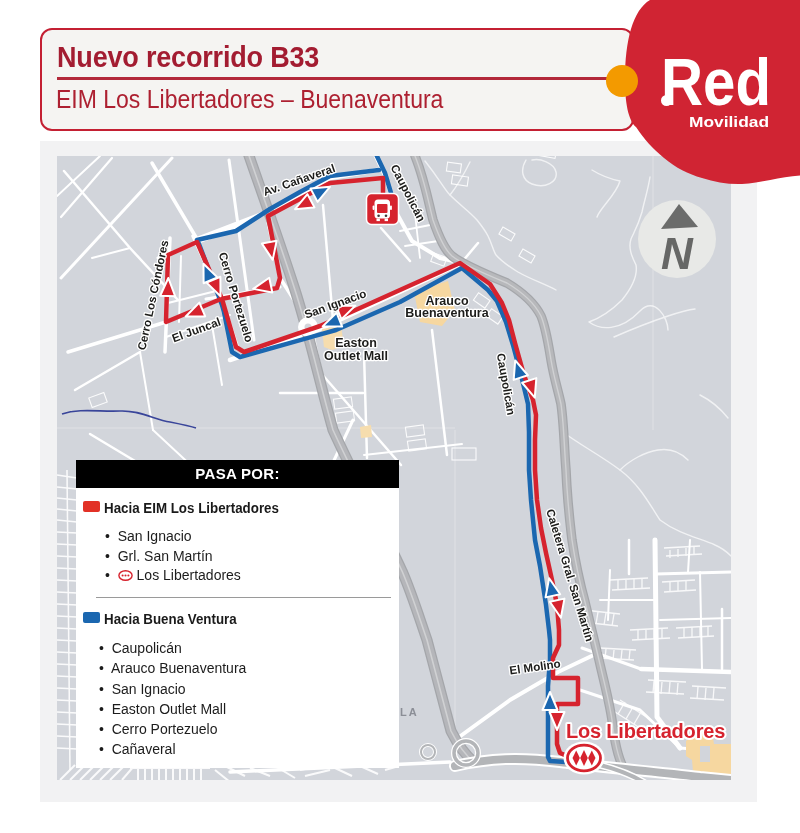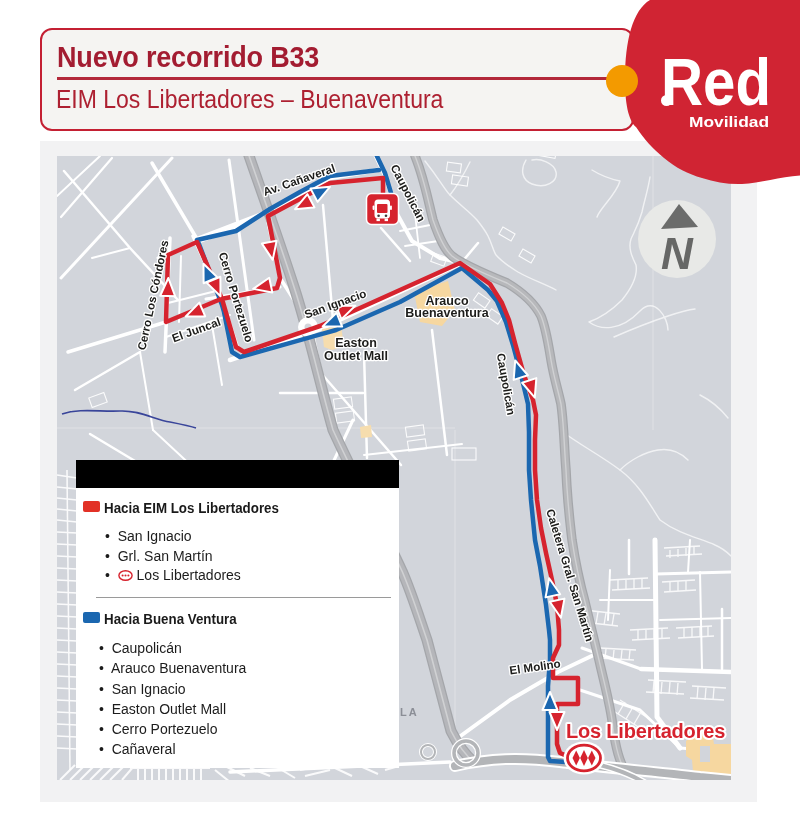--- a/index.html
+++ b/index.html
@@ -427,20 +427,21 @@
 
 <text x="689" y="126.5" font-size="14" font-weight="bold" fill="#ffffff" font-family="Liberation Sans, sans-serif" textLength="80" lengthAdjust="spacingAndGlyphs">Movilidad</text>
 
 <circle cx="622" cy="81" r="16" fill="#f39a00"></circle>
 </g>
 </svg>
 
 <div class="abs" style="left:76px;top:460px;width:323px;height:308px;background:#ffffff;z-index:5;"></div>
 
 <div class="abs" style="left:76px;top:460px;width:323px;height:28px;background:#000000;z-index:6;"></div>
+<div class="abs" style="left:76px;top:460px;width:323px;height:28px;color:#ffffff;font-size:15px;font-weight:bold;text-align:center;line-height:28px;letter-spacing:0.3px;z-index:7;">PASA POR:</div>
 
 <div class="abs" style="left:83px;top:501px;width:17px;height:11px;background:#e23126;border-radius:2px;z-index:6;"></div>
 <div class="abs" style="left:104px;top:500px;font-size:14.5px;font-weight:bold;color:#1a1a1a;z-index:6;transform:scaleX(0.92);transform-origin:0 0;">Hacia EIM Los Libertadores</div>
 
 <div class="abs" style="left:105px;top:527px;font-size:14px;color:#1c1c1c;line-height:19.7px;z-index:6;">•&nbsp; San Ignacio<br>•&nbsp; Grl. San Martín<br>•&nbsp; <svg width="15" height="11" viewBox="0 0 15 11" style="vertical-align:-1px">
         <ellipse cx="7.5" cy="5.5" rx="6.6" ry="4.7" fill="#fff" stroke="#d6232e" stroke-width="1.4"></ellipse>
         <circle cx="4.6" cy="5.5" r="1.05" fill="#d6232e"></circle>
         <circle cx="7.5" cy="5.5" r="1.05" fill="#d6232e"></circle>
         <circle cx="10.4" cy="5.5" r="1.05" fill="#d6232e"></circle>
       </svg> Los Libertadores</div>

